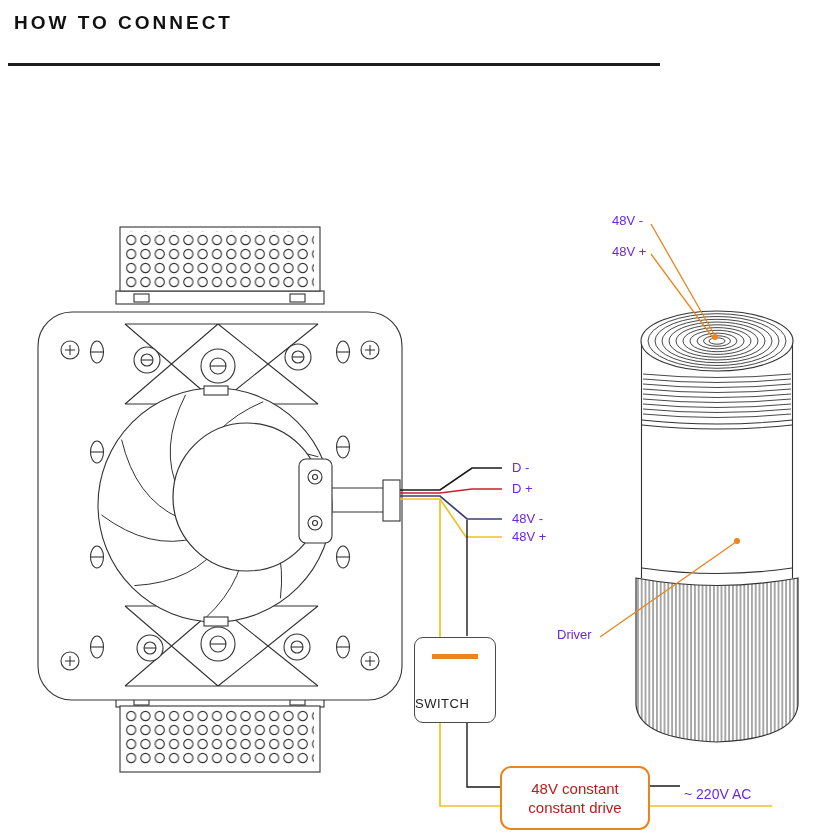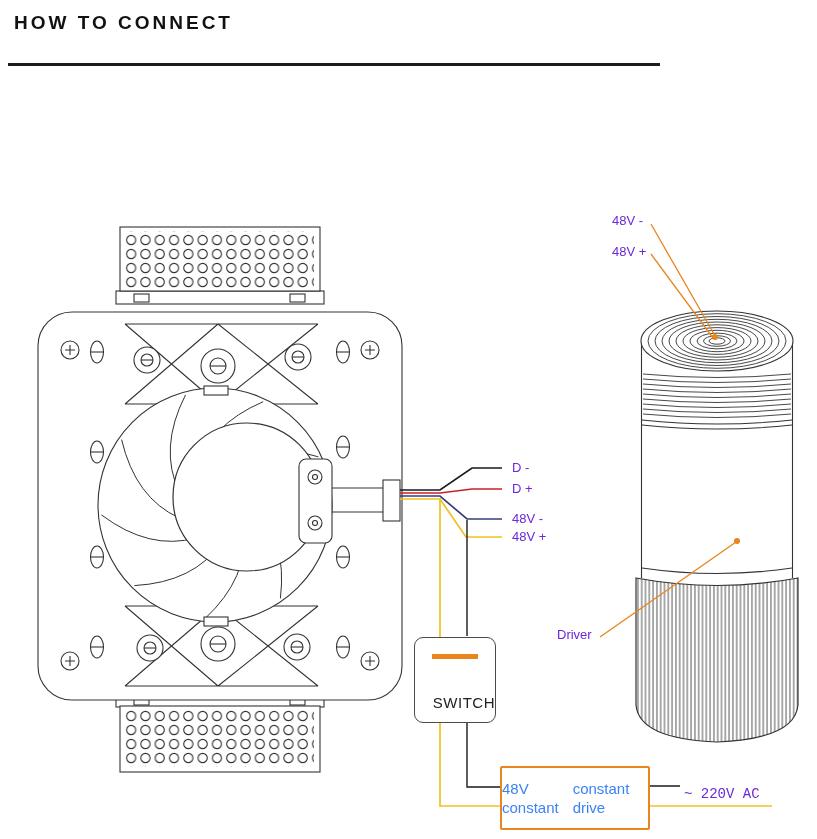--- a/index.html
+++ b/index.html
@@ -14,38 +14,38 @@
   }
   .rule { position:absolute; left:8px; top:63px; width:652px; height:3px; background:#1c1c1c; }
   .lbl { position:absolute; font-size:13px; color:#6d28d9; white-space:nowrap; }
   .lbl-48v-minus-top { left:612px; top:213px; }
   .lbl-48v-plus-top  { left:612px; top:244px; }
   .lbl-d-minus   { left:512px; top:460px; }
   .lbl-d-plus    { left:512px; top:481px; }
   .lbl-48v-minus { left:512px; top:511px; }
   .lbl-48v-plus  { left:512px; top:529px; }
   .lbl-driver    { left:557px; top:627px; }
-  .lbl-mains     { left:684px; top:786px; font-size:14px;font-family:Liberation Mono, monospace; }
+  .lbl-mains     { left:684px; top:786px; font-size:14px; }
   .switch {
     position:absolute; left:414px; top:637px; width:80px; height:84px;
     border:1.5px solid #4a4a4a; border-radius:9px; background:#fff;
   }
   .switch-bar {
     position:absolute; left:50%; transform:translateX(-50%); top:16px;
     width:46px; height:5px; background:#E8851C;
   }
   .switch-label {
-    position:absolute; bottom:11px; width:100%; text-align:right;
-    font-size:15px; letter-spacing:0.5px; color:#222;
+    position:absolute; bottom:11px; width:100%; text-align:left;
+    font-size:13px; letter-spacing:0.5px; color:#222;
   }
   .psu {
     position:absolute; left:500px; top:766px; width:146px; height:60px;
-    border:2px solid #E8851C; border-radius:2px; background:#fff;
-    display:flex; flex-direction:row; align-items:center; justify-content:center;
-    font-size:15px; line-height:1.3; color:#3b82f6;
+    border:2px solid #E8851C; border-radius:11px; background:#fff;
+    display:flex; flex-direction:column; align-items:center; justify-content:center;
+    font-size:15px; line-height:1.3; color:#b91c1c;
   }
 </style>
 </head>
 <body>
 
 <div class="canvas">
 
   <svg width="817" height="839" viewBox="0 0 817 839">
     <defs>
       <pattern id="holePat" x="124" y="233" width="14.3" height="14" patternUnits="userSpaceOnUse">

